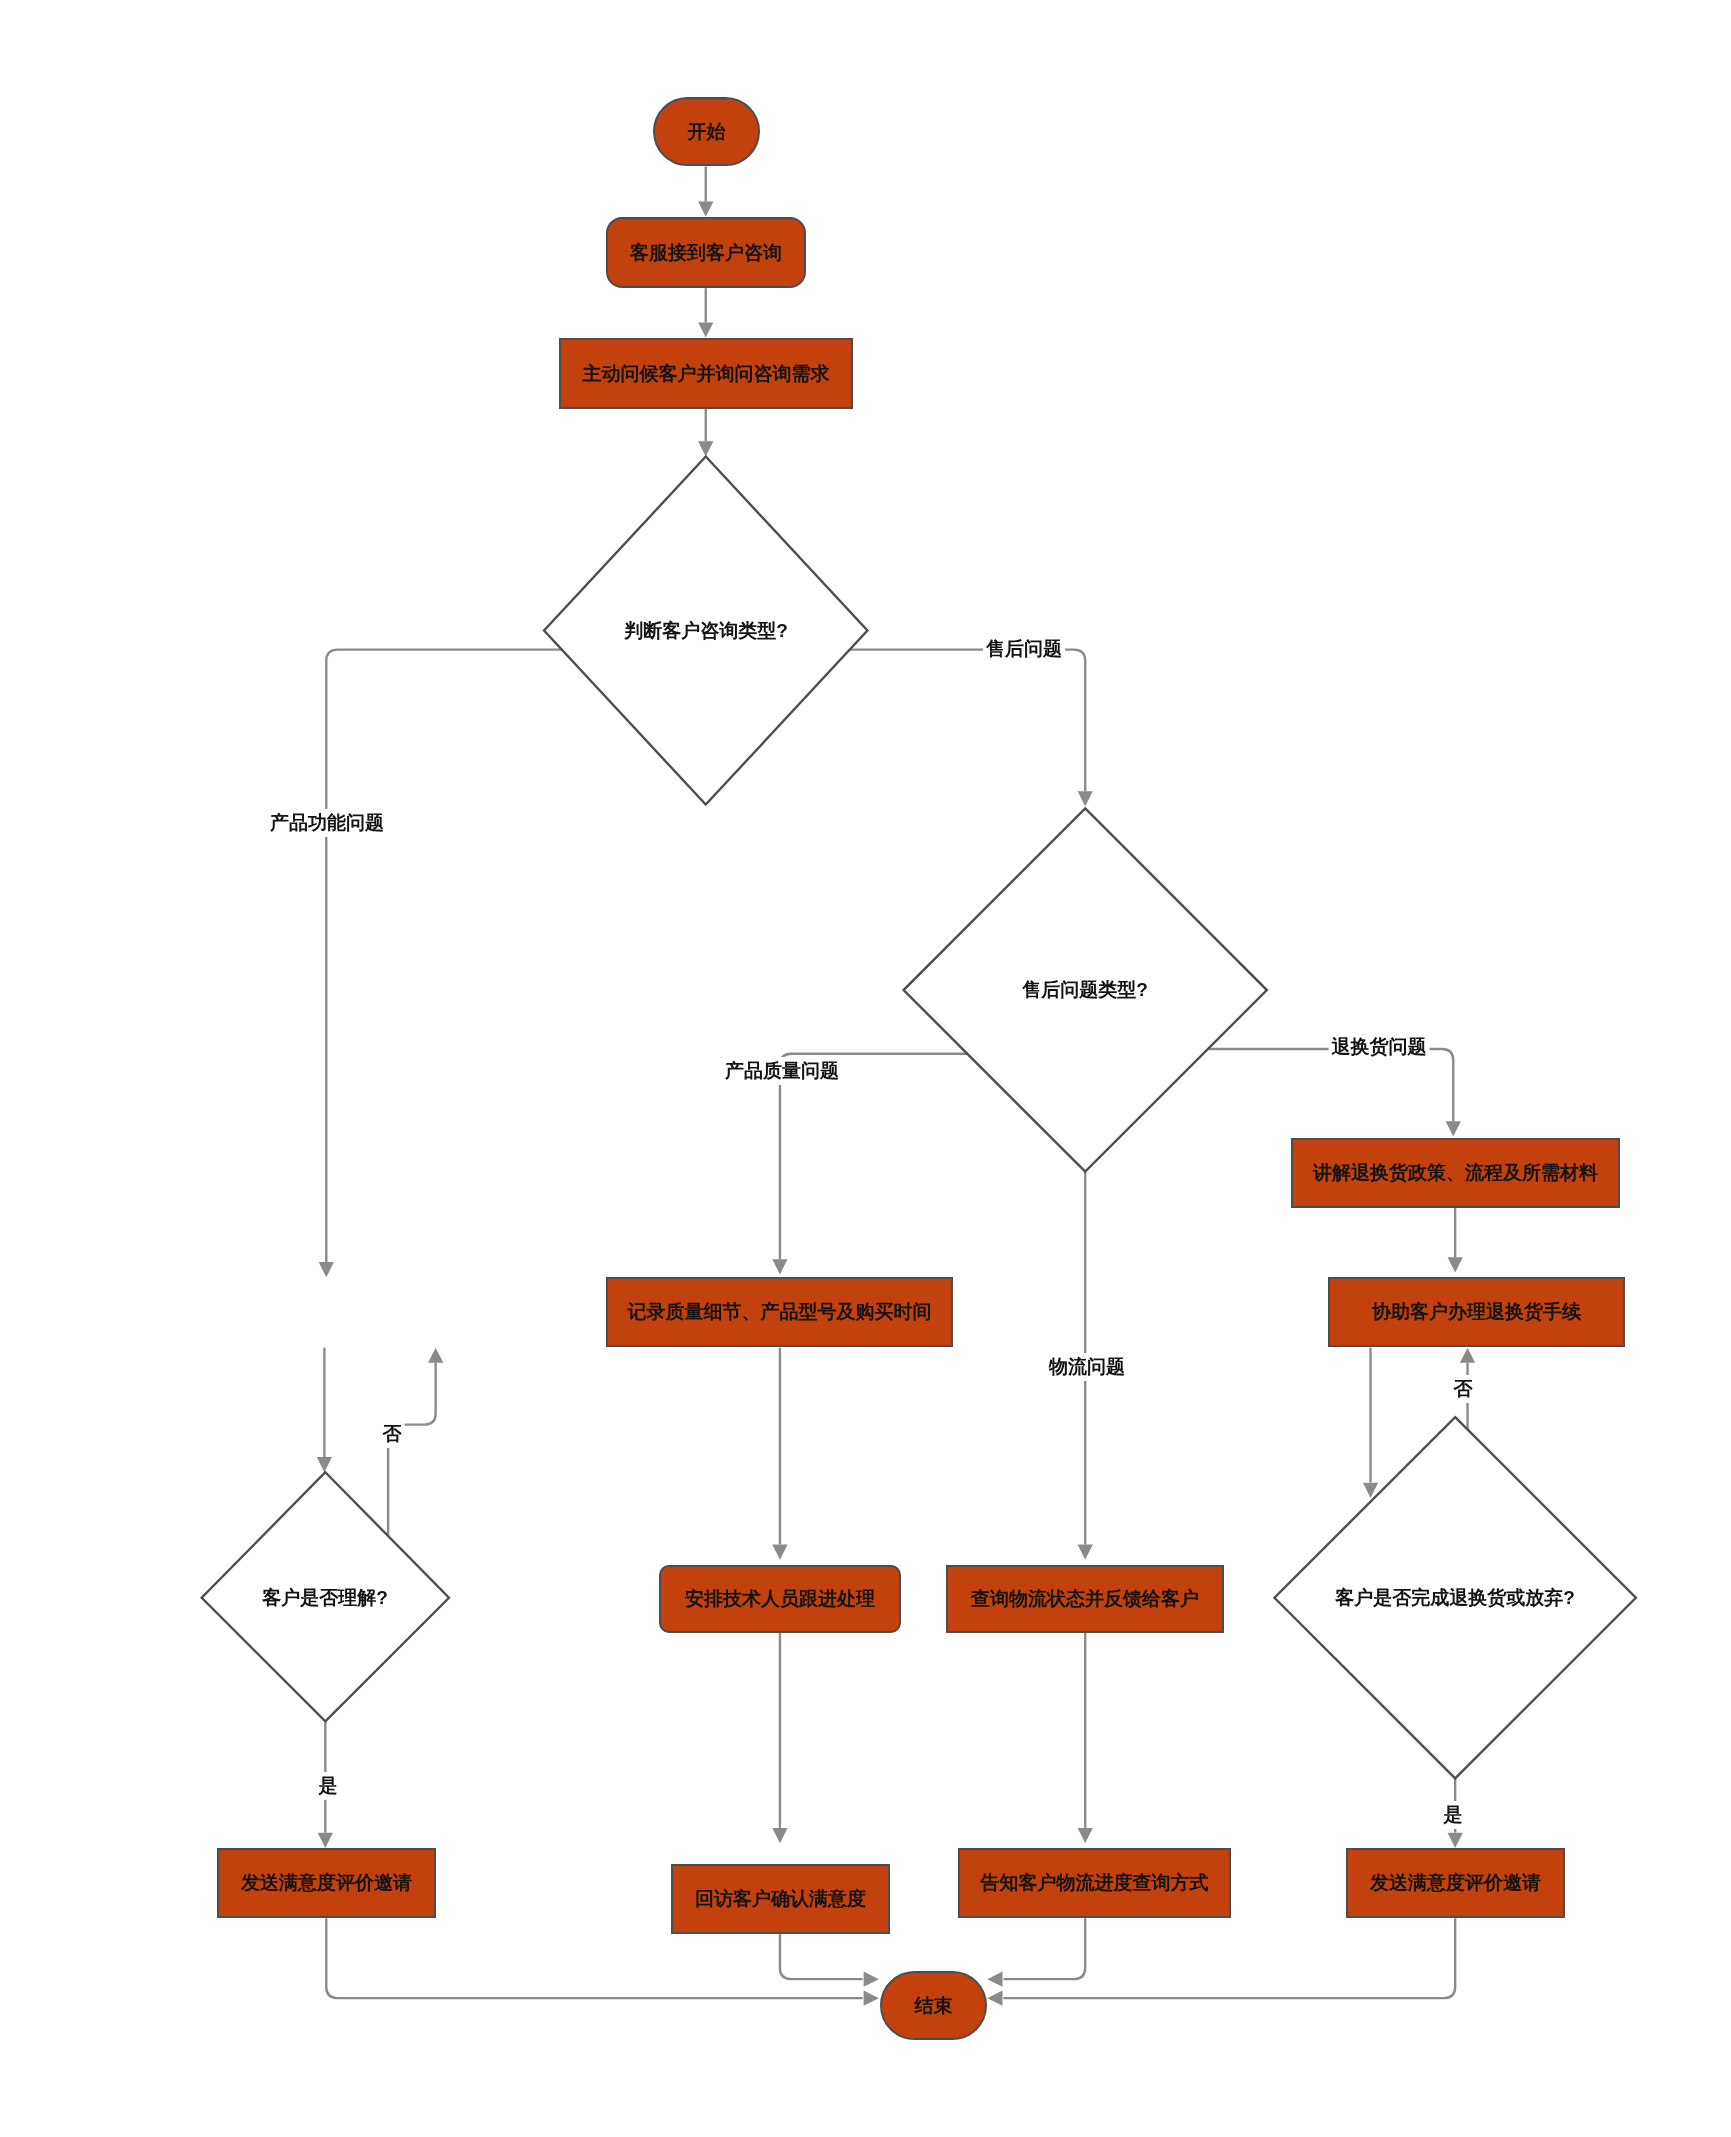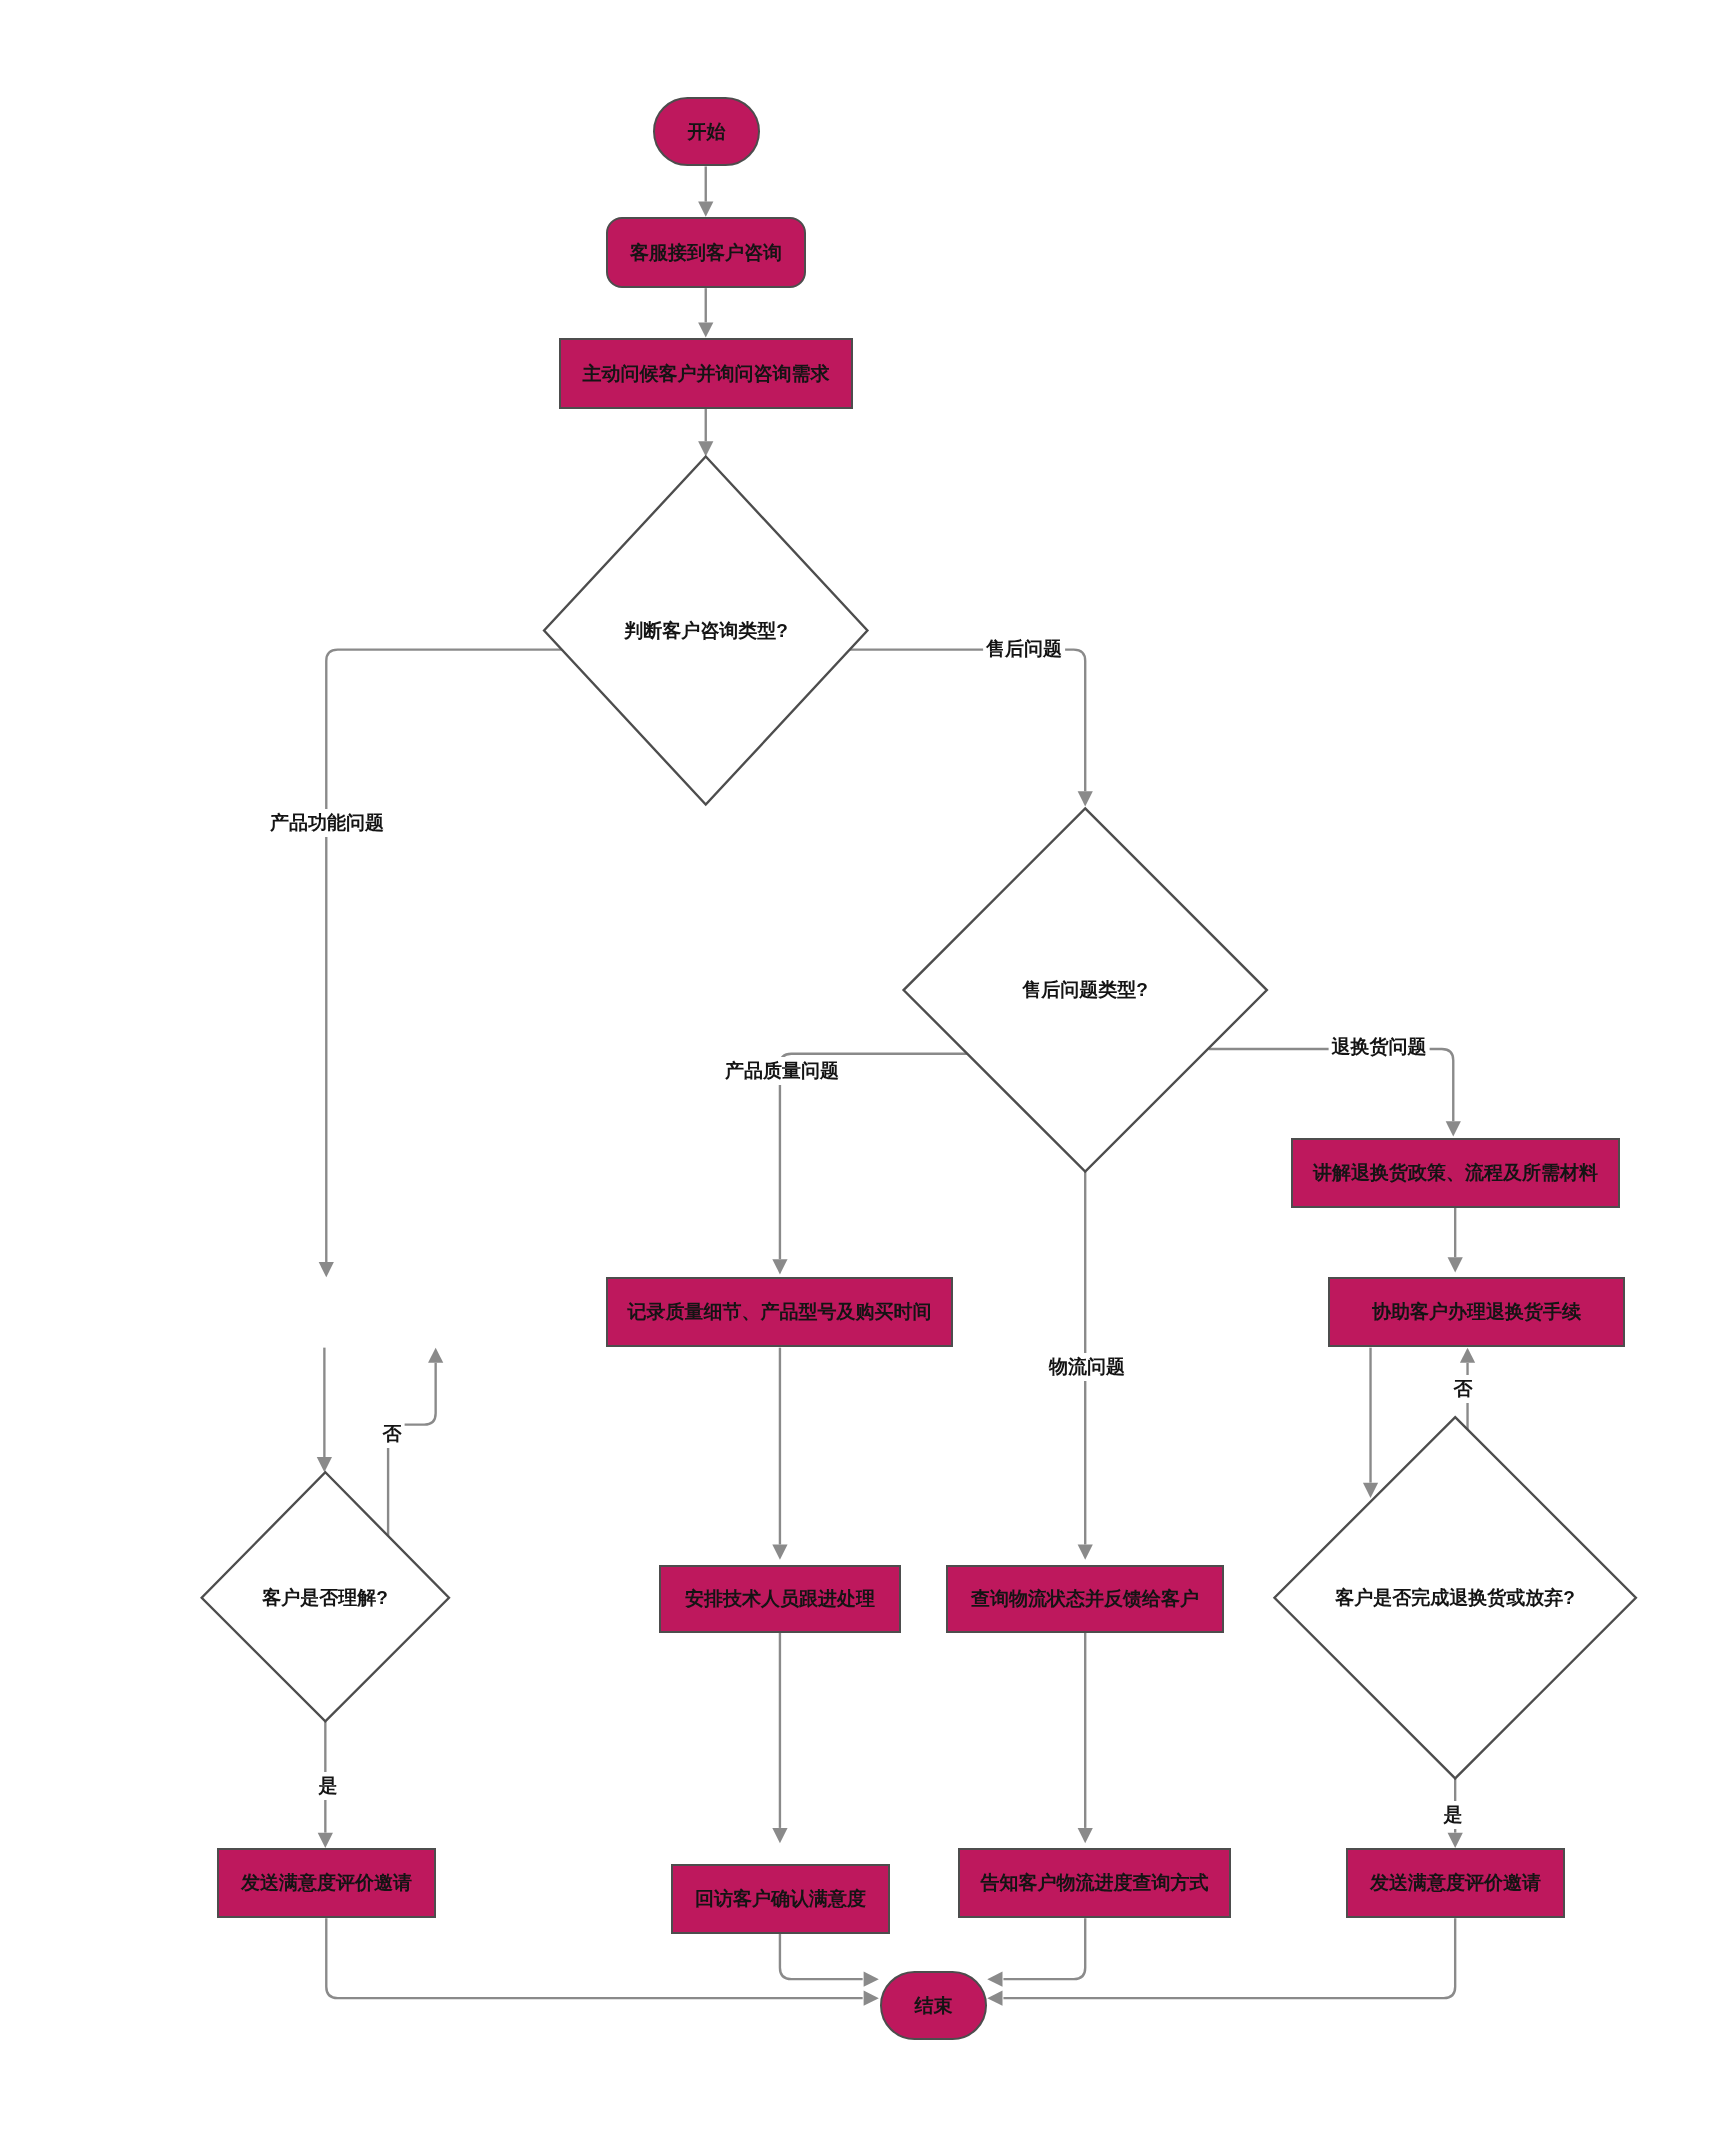--- a/index.html
+++ b/index.html
@@ -12,21 +12,21 @@
     overflow:hidden;
   }
   #edges{position:absolute;left:0;top:0;width:1732px;height:2137px;}
   .edge{fill:none;stroke:#8a8a8a;stroke-width:2.5px;}
   .arrow{fill:#8a8a8a;stroke:none;}
   .diamond{fill:#ffffff;stroke:#4d4d4d;stroke-width:2.5px;}
   .node{
     position:absolute;
     box-sizing:border-box;
     border:2.9px solid #4d4d4d;
-    background:#be185d;
+    background:#c2410c;
     display:flex;align-items:center;justify-content:center;
     text-align:center;
     font-size:19px;font-weight:700;line-height:1.25;
     white-space:nowrap;
   }
   .terminator{border-radius:35px;}
   .dlabel{
     position:absolute;
     transform:translate(-50%,-50%);
     font-size:19px;font-weight:700;white-space:nowrap;text-align:center;
@@ -146,21 +146,21 @@
 
   <div class="node" style="left:559px;top:338px;width:294px;height:71px;">主动问候客户并询问咨询需求</div>
 
 
   <div class="node" style="left:606px;top:1277px;width:347px;height:70px;">记录质量细节、产品型号及购买时间</div>
 
   <div class="node" style="left:1291px;top:1138px;width:329px;height:70px;">讲解退换货政策、流程及所需材料</div>
 
   <div class="node" style="left:1328px;top:1277px;width:297px;height:70px;">协助客户办理退换货手续</div>
 
-  <div class="node" style="left:659px;top:1565px;width:242px;height:68px;">安排技术人员跟进处理</div>
+  <div class="node" style="left:659px;top:1565px;width:242px;height:68px;border-radius:10px;">安排技术人员跟进处理</div>
 
   <div class="node" style="left:946px;top:1565px;width:278px;height:68px;">查询物流状态并反馈给客户</div>
 
   <div class="node" style="left:217px;top:1848px;width:219px;height:70px;">发送满意度评价邀请</div>
 
   <div class="node" style="left:671px;top:1848px;width:219px;height:70px;margin-top:16px;">回访客户确认满意度</div>
 
   <div class="node" style="left:949px;top:1848px;width:273px;height:70px;margin-left:9px;">告知客户物流进度查询方式</div>
 
   <div class="node" style="left:1346px;top:1848px;width:219px;height:70px;">发送满意度评价邀请</div>

